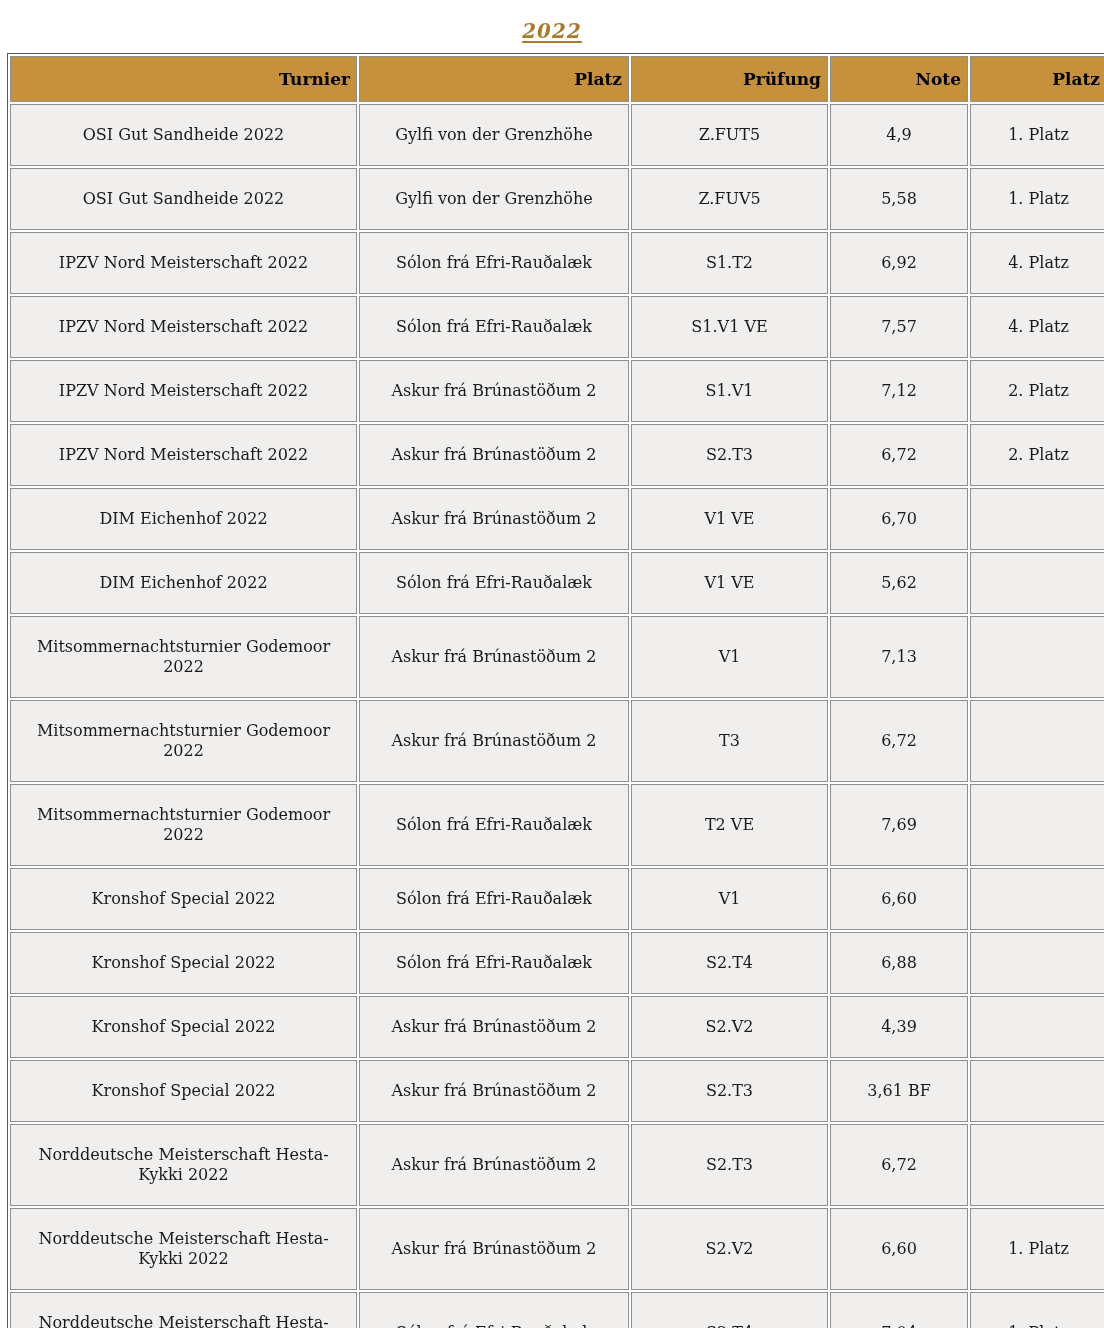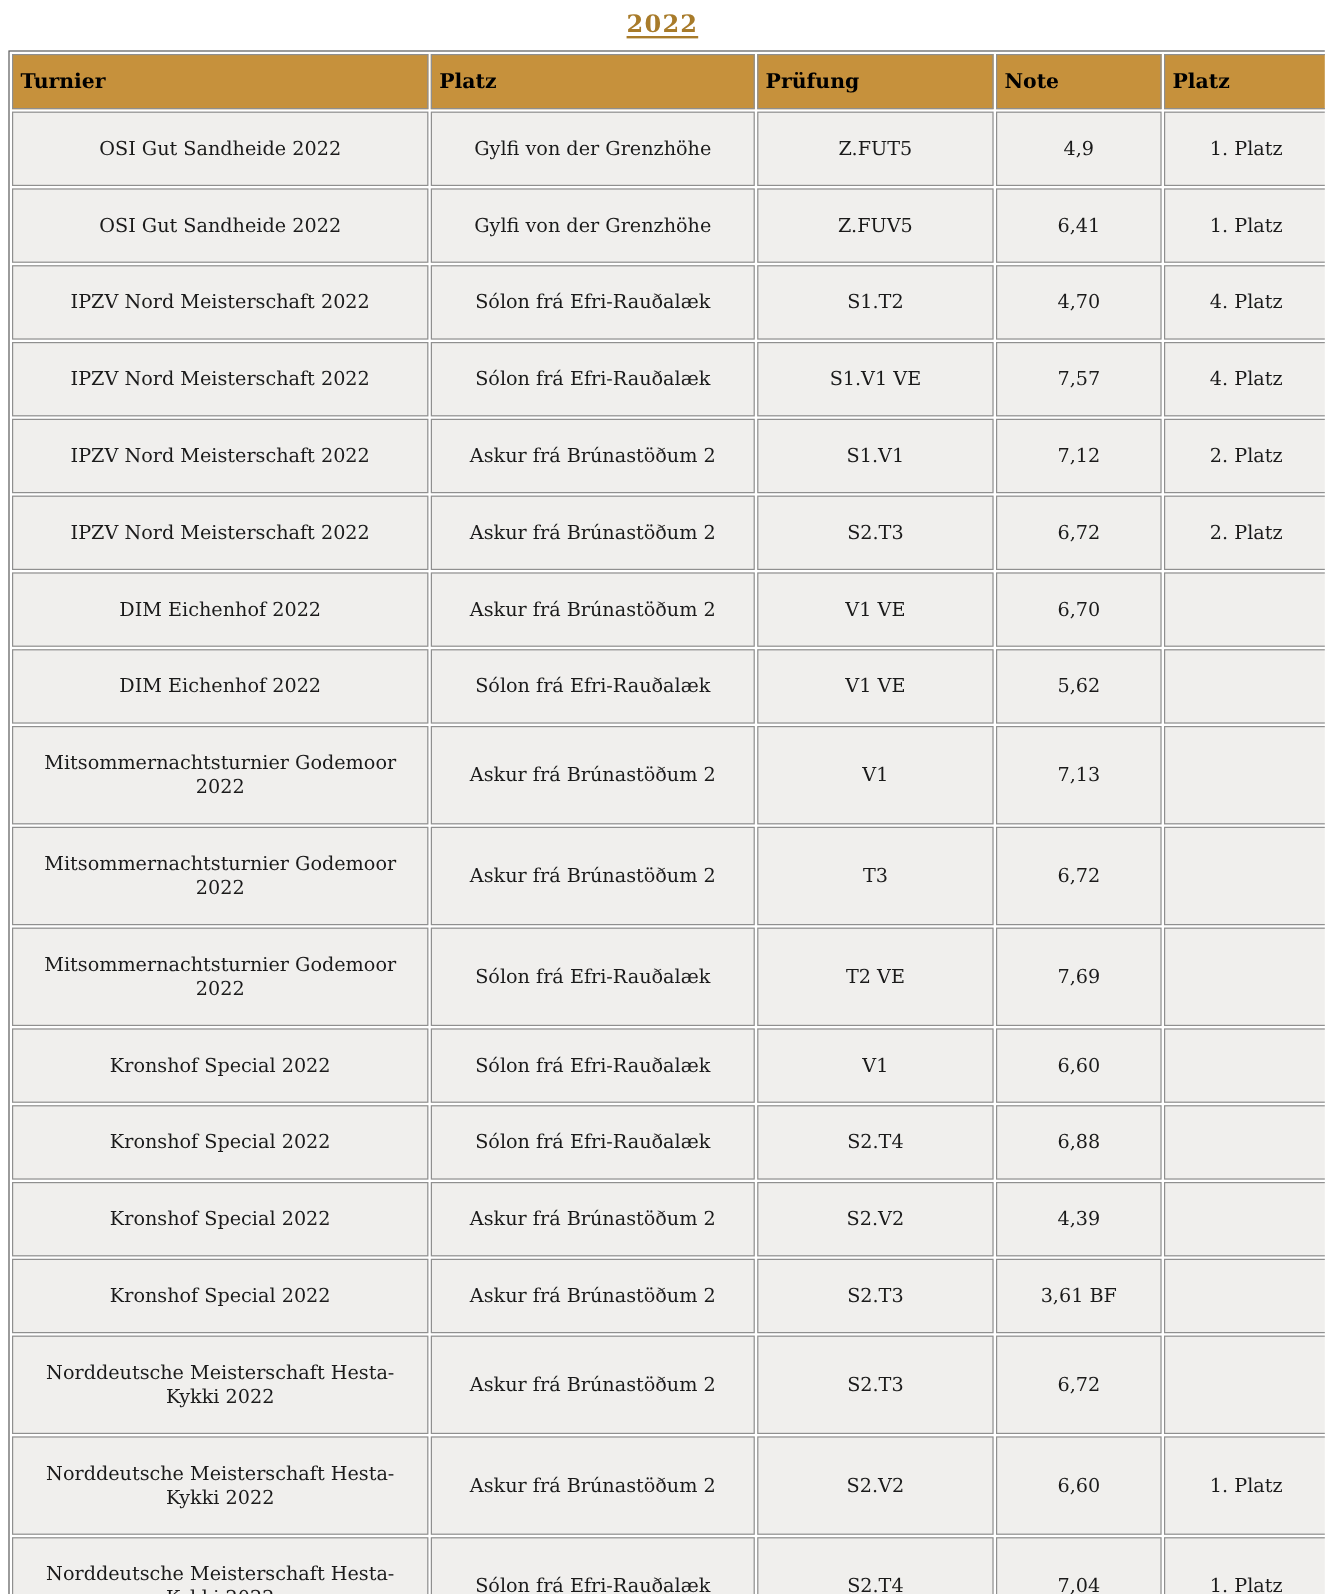--- a/index.html
+++ b/index.html
@@ -17,21 +17,22 @@
     background: #ffffff;
     font-family: "DejaVu Serif", "Liberation Serif", serif;
     color: var(--text-color);
   }
   .page {
     width: 1104px;
     padding: 6px 7px 10px 7px;
   }
   .page-title {
     text-align: center;
-    margin: 2px 0 10px 0;
+    margin: 13px 0 10px 0;
+    font-style: italic;
   }
   .page-title a {
     font-size: 20px;
     font-weight: bold;
     letter-spacing: 1px;
     color: var(--title-color);
     text-decoration: underline;
     text-underline-offset: 3px;
     cursor: pointer;
   }
@@ -42,21 +43,21 @@
     border: 1px solid var(--outer-border);
     background: #ffffff;
     table-layout: fixed;
   }
   table.results th {
     background: var(--header-bg);
     border: 1px solid var(--cell-border);
     font-size: 17px;
     font-weight: bold;
     padding: 12px 6px;
-    text-align: left;
+    text-align: right;
     color: #000000;
   }
   table.results td {
     background: var(--cell-bg);
     border: 1px solid var(--cell-border);
     font-size: 16px;
     padding: 20px 8px;
     text-align: center;
     vertical-align: middle;
     line-height: 1.25;
@@ -98,28 +99,28 @@
           <td>OSI Gut Sandheide 2022</td>
           <td>Gylfi von der Grenzhöhe</td>
           <td>Z.FUT5</td>
           <td>4,9</td>
           <td>1. Platz</td>
         </tr>
         <tr>
           <td>OSI Gut Sandheide 2022</td>
           <td>Gylfi von der Grenzhöhe</td>
           <td>Z.FUV5</td>
-          <td>6,41</td>
+          <td>5,58</td>
           <td>1. Platz</td>
         </tr>
         <tr>
           <td>IPZV Nord Meisterschaft 2022</td>
           <td>Sólon frá Efri-Rauðalæk</td>
           <td>S1.T2</td>
-          <td>4,70</td>
+          <td>6,92</td>
           <td>4. Platz</td>
         </tr>
         <tr>
           <td>IPZV Nord Meisterschaft 2022</td>
           <td>Sólon frá Efri-Rauðalæk</td>
           <td>S1.V1 VE</td>
           <td>7,57</td>
           <td>4. Platz</td>
         </tr>
         <tr>

